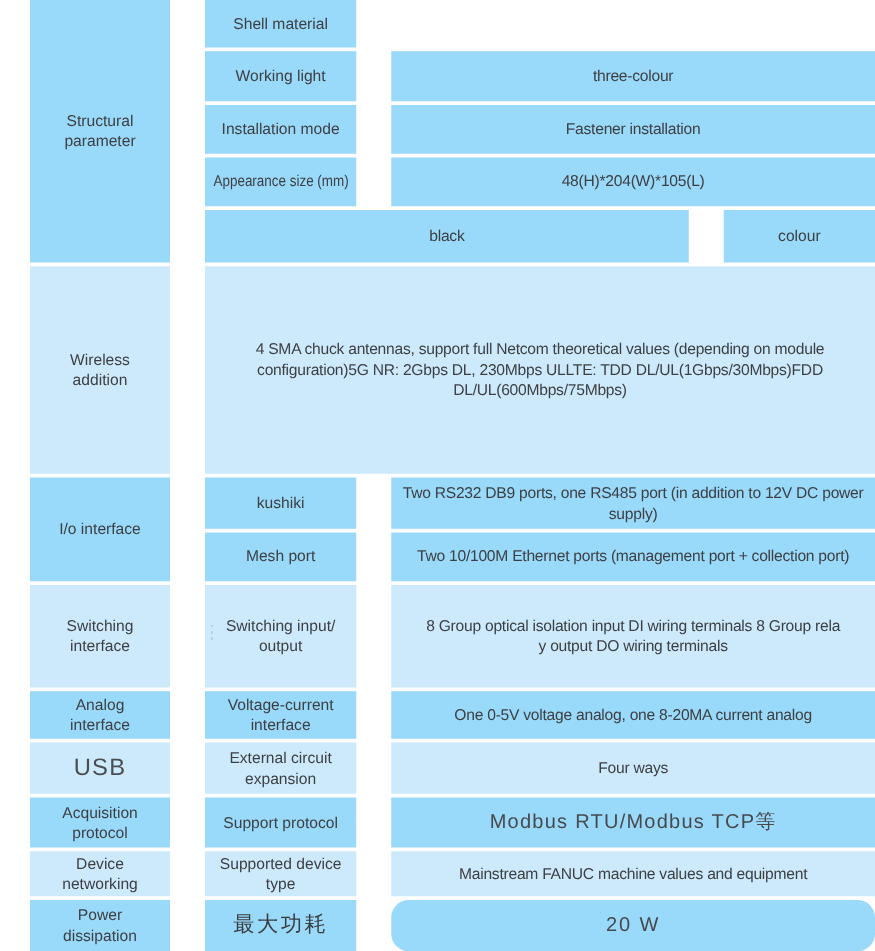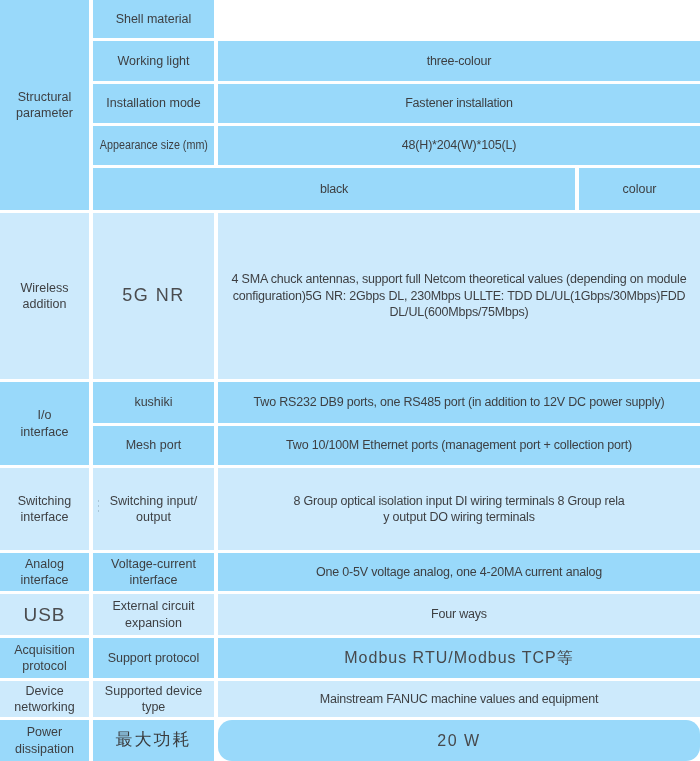--- a/index.html
+++ b/index.html
@@ -13,22 +13,23 @@
     overflow:hidden;
     color:#3d3f42;
   }
   .section{ display:flex; gap:4px; flex:none; }
   .cell{
     display:flex; align-items:center; justify-content:center;
     text-align:center;
     font-size:12.5px; line-height:1.32;
     white-space:pre-line;
     overflow:hidden;
+    margin-left:24px;
   }
-  .cat{ width:89px; flex:none; padding:0 17px; }
+  .cat{ width:112px; flex:none; padding:0 17px; }
   .rows{ flex:1 1 auto; display:flex; flex-direction:column; gap:3px; }
   .row{ display:flex; gap:4px; flex:none; }
   .param{ width:121px; flex:none; padding:0 2px; position:relative; }
   .value{ flex:1 1 auto; padding:0 6px; letter-spacing:-0.2px; }
 
   .dark  .cell{ background:#99d9fa; }
   .light .cell{ background:#cdeafc; }
 
   
   .big{ font-size:18px; letter-spacing:1.5px; color:#4a4c4f; white-space:nowrap; }
@@ -74,21 +75,20 @@
         <div class="cell param">colour</div>
       </div>
     </div>
   </div>
 
   <div class="section light" style="height:166px">
     <div class="cell cat">Wireless
 addition</div>
     <div class="rows">
       <div class="row" style="height:166px">
-        <div class="cell param big">5G NR</div>
         <div class="cell value">4 SMA chuck antennas, support full Netcom theoretical values (depending on module configuration)5G NR: 2Gbps DL, 230Mbps ULLTE: TDD DL/UL(1Gbps/30Mbps)FDD DL/UL(600Mbps/75Mbps)</div>
       </div>
     </div>
   </div>
 
   <div class="section dark" style="height:83px">
     <div class="cell cat">I/o interface</div>
     <div class="rows">
       <div class="row" style="height:41px">
         <div class="cell param">kushiki</div>
@@ -113,21 +113,21 @@
       </div>
     </div>
   </div>
 
   <div class="section dark" style="height:38px">
     <div class="cell cat">Analog interface</div>
     <div class="rows">
       <div class="row" style="height:38px">
         <div class="cell param">Voltage-current
 interface</div>
-        <div class="cell value">One 0-5V voltage analog, one 4-20MA current analog</div>
+        <div class="cell value">One 0-5V voltage analog, one 8-20MA current analog</div>
       </div>
     </div>
   </div>
 
   <div class="section light" style="height:41px">
     <div class="cell cat usb-big">USB</div>
     <div class="rows">
       <div class="row" style="height:41px">
         <div class="cell param">External circuit
 expansion</div>

